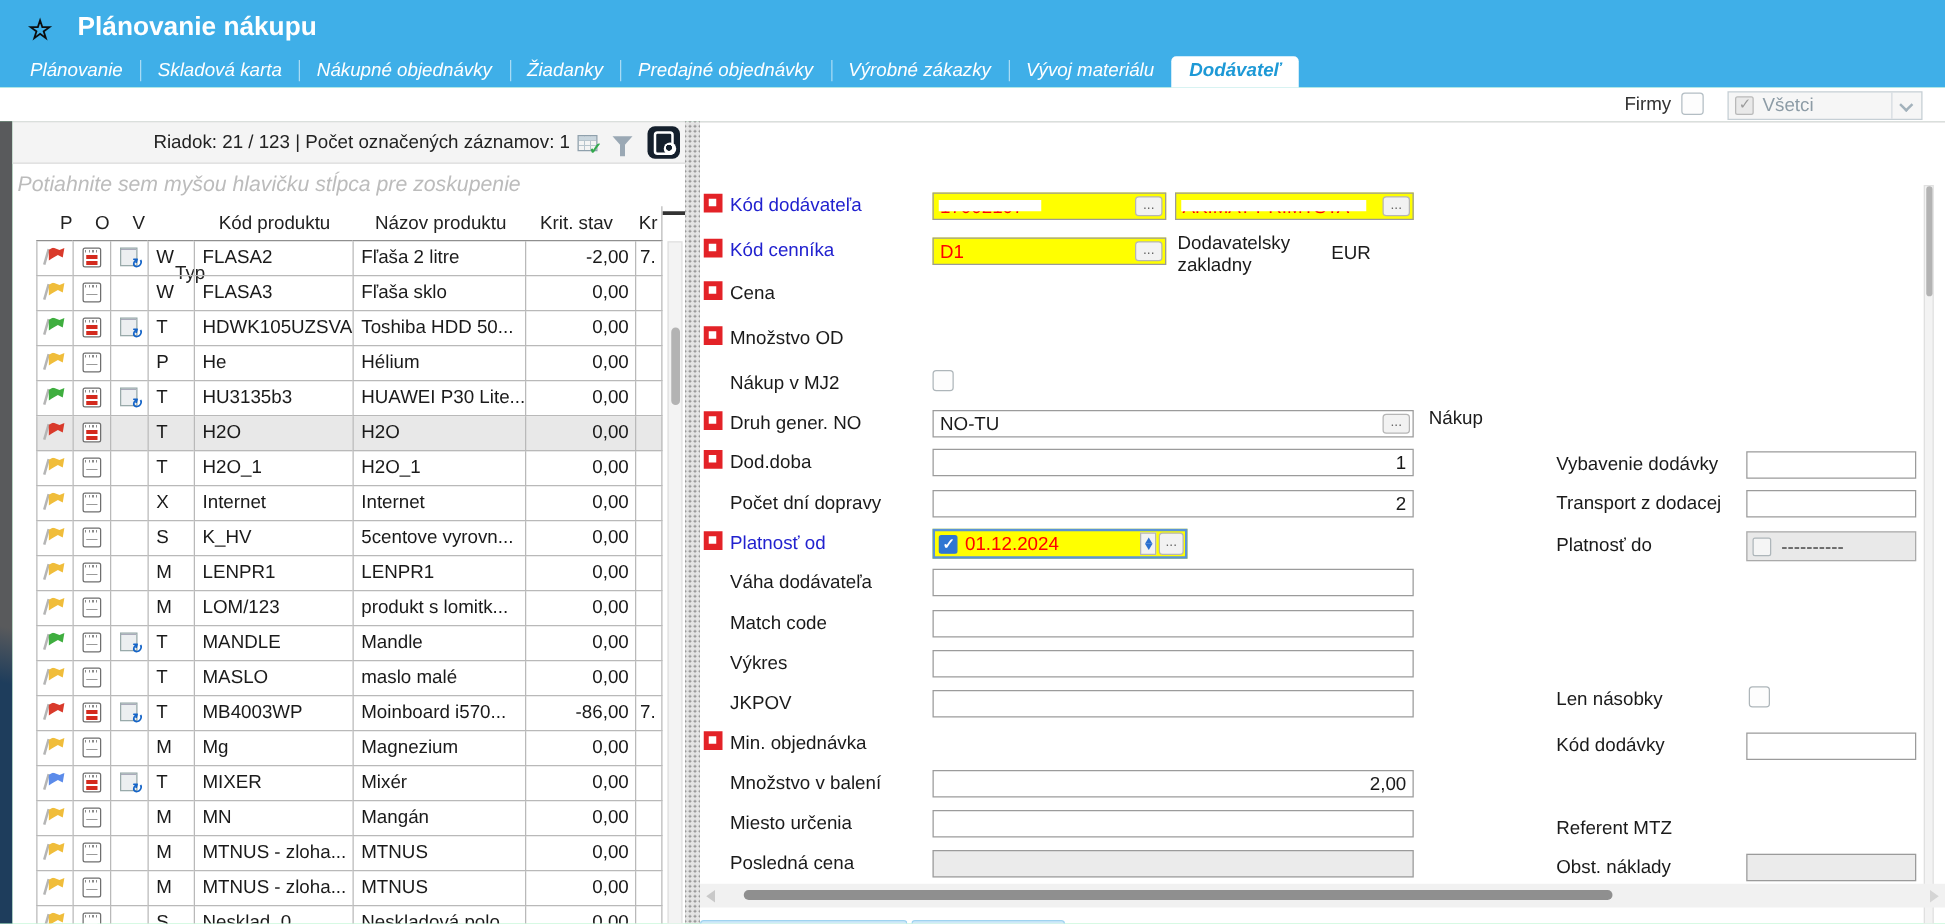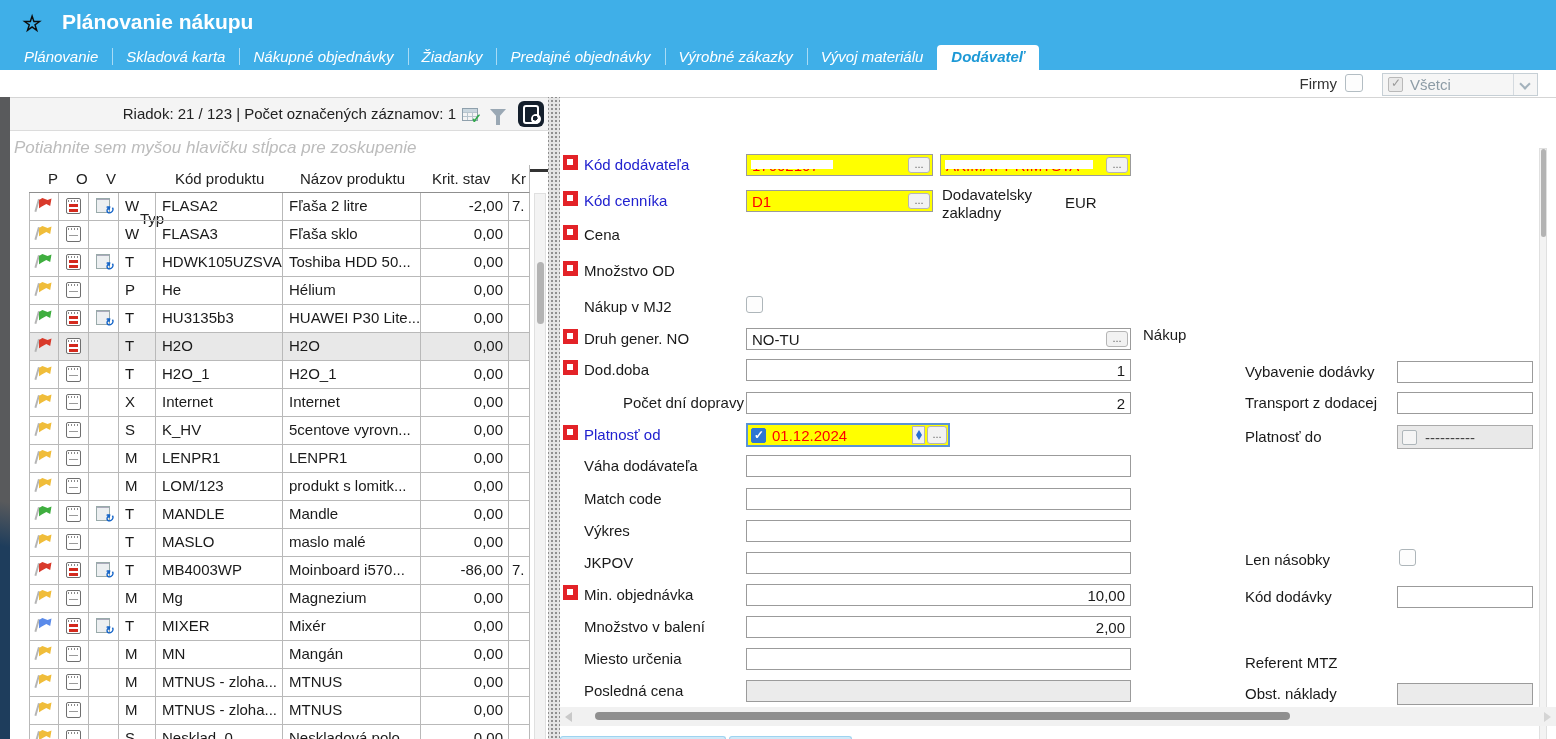--- a/index.html
+++ b/index.html
@@ -448,21 +448,21 @@
     <div class="ffield" style="top:230px;">
       <span>NO-TU</span>
       <span class="browse">...</span>
     </div>
     <span class="grouplabel">Nákup</span>
 
     <span class="req" style="top:262px;"></span>
     <span class="flabel" style="top:263px;">Dod.doba</span>
     <div class="ffield num" style="top:261px;">1</div>
 
-    <span class="flabel" style="top:296px;margin-left:39px;">Počet dní dopravy</span>
+    <span class="flabel" style="top:296px;">Počet dní dopravy</span>
     <div class="ffield num" style="top:294px;">2</div>
 
     <span class="req" style="top:327px;"></span>
     <span class="flabel blue" style="top:328px;">Platnosť od</span>
     <div class="datefield" style="top:325px;">
       <span class="cbx small checked-blue"></span>
       <span class="dval">01.12.2024</span>
       <span class="spin"></span>
       <span class="browse2">...</span>
     </div>
@@ -474,21 +474,20 @@
     <div class="ffield" style="top:390px;"></div>
 
     <span class="flabel" style="top:424px;">Výkres</span>
     <div class="ffield" style="top:422px;"></div>
 
     <span class="flabel" style="top:456px;">JKPOV</span>
     <div class="ffield" style="top:454px;"></div>
 
     <span class="req" style="top:487px;"></span>
     <span class="flabel" style="top:488px;">Min. objednávka</span>
-    <div class="ffield num" style="top:486px;">10,00</div>
 
     <span class="flabel" style="top:520px;">Množstvo v balení</span>
     <div class="ffield num" style="top:518px;">2,00</div>
 
     <span class="flabel" style="top:552px;">Miesto určenia</span>
     <div class="ffield" style="top:550px;"></div>
 
     <span class="flabel" style="top:584px;">Posledná cena</span>
     <div class="ffield dis" style="top:582px;"></div>
 

